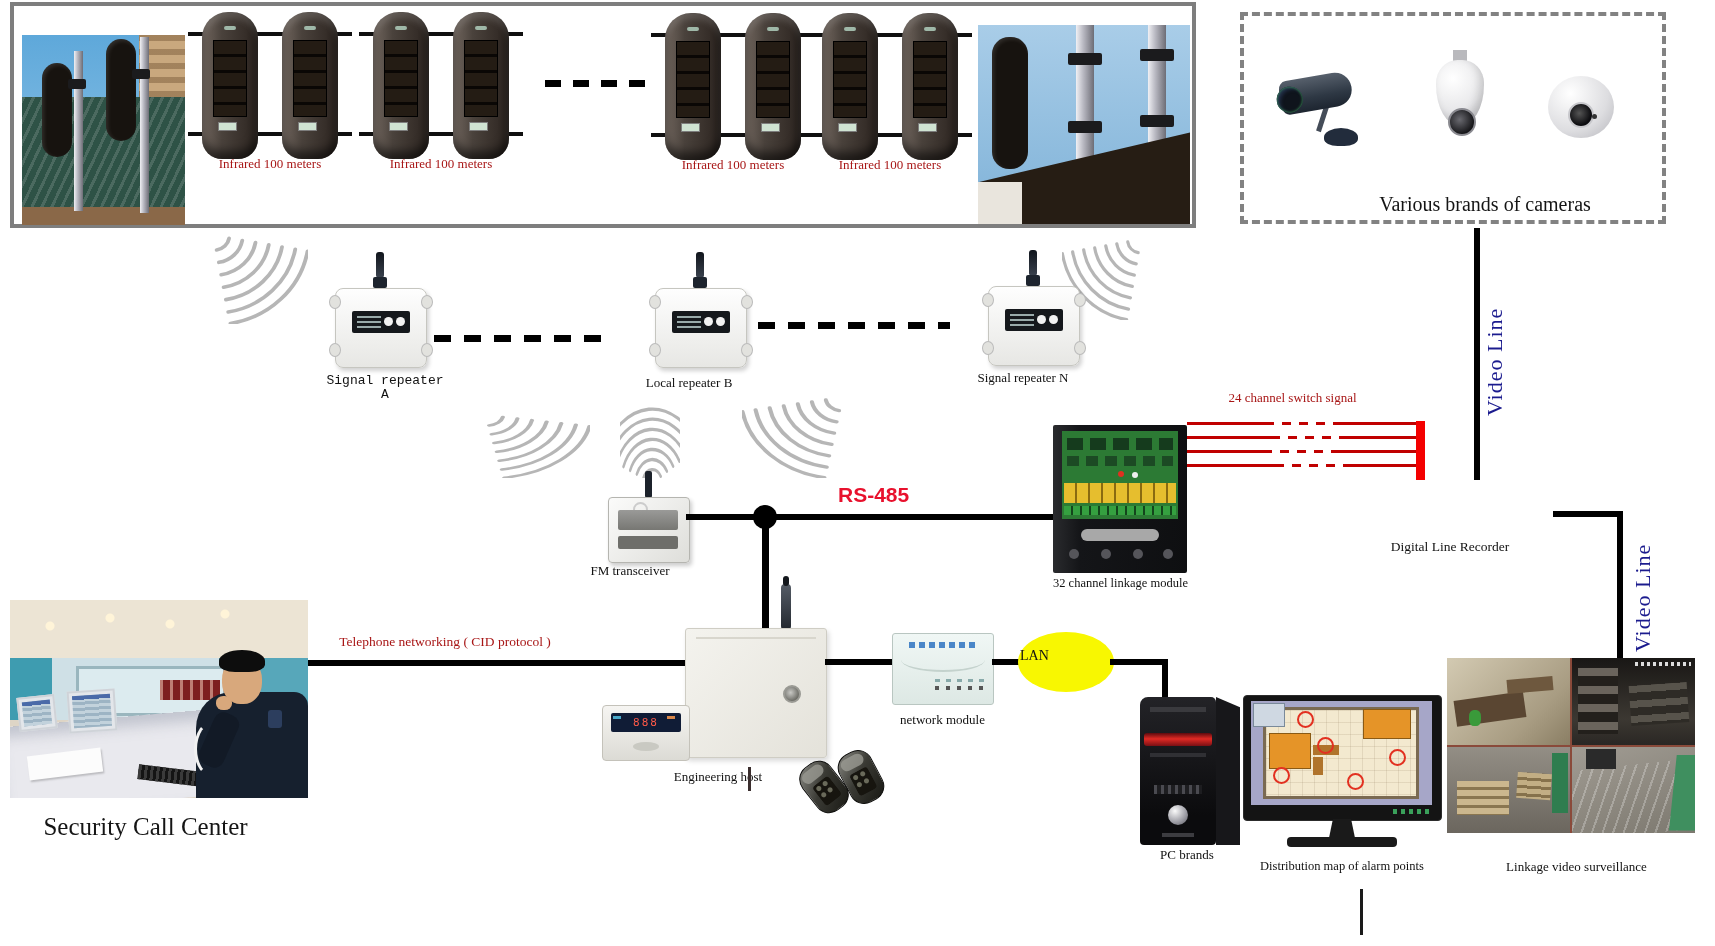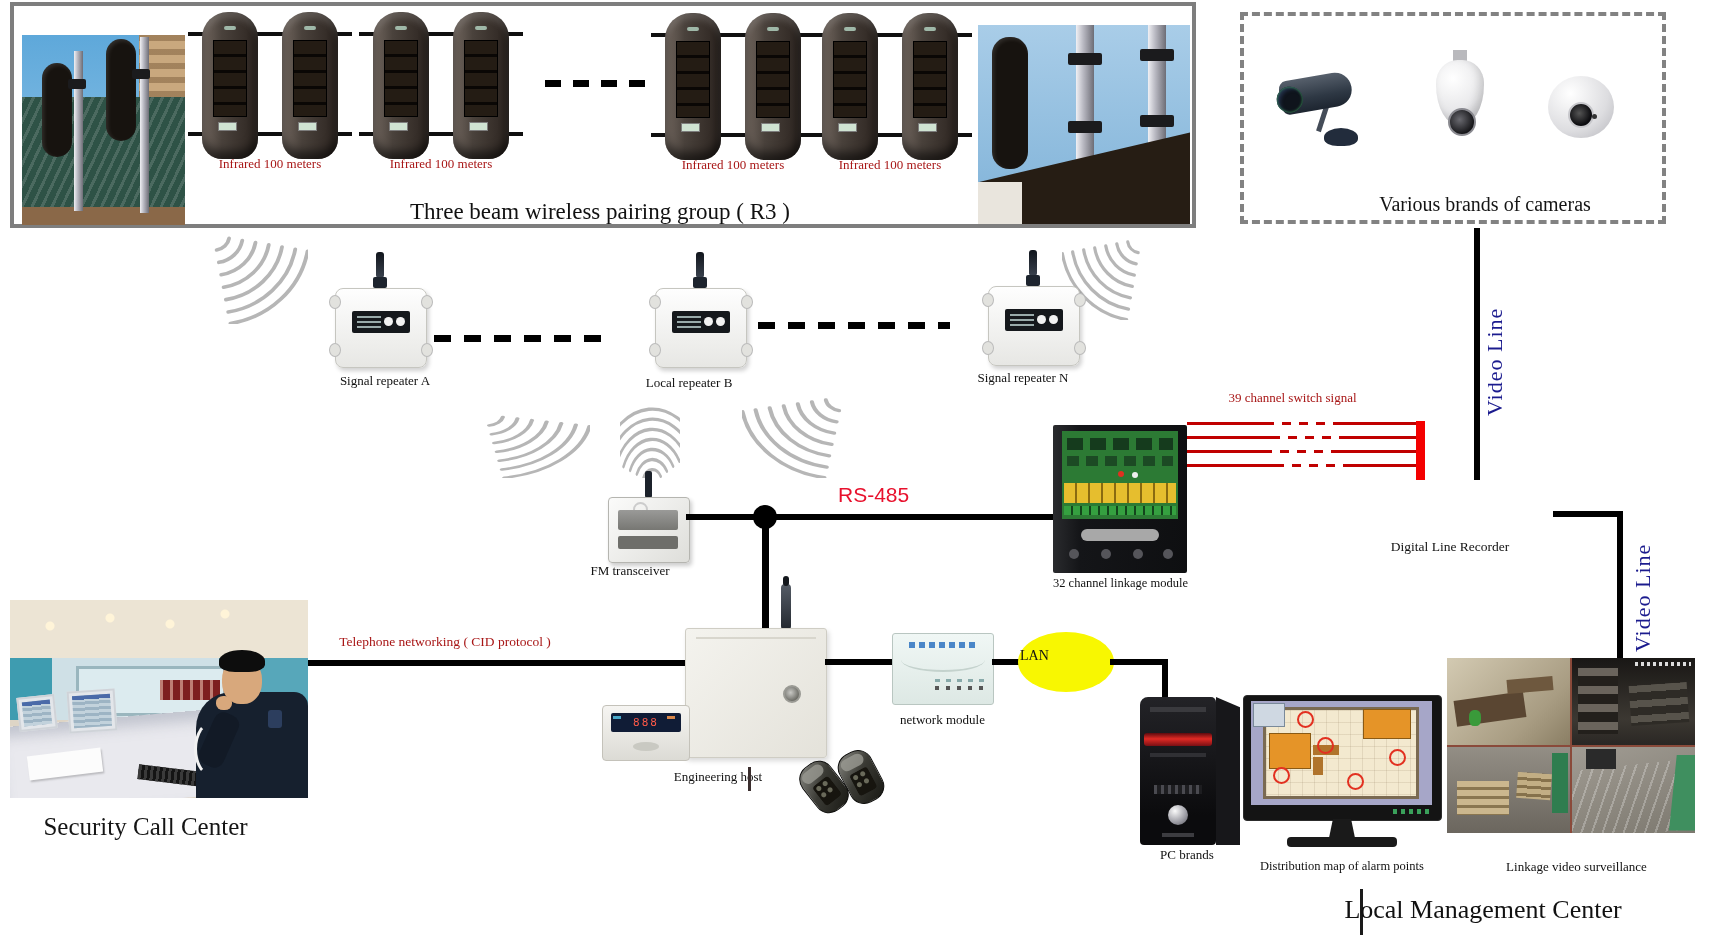--- a/index.html
+++ b/index.html
@@ -311,21 +311,20 @@
         <div class="ir-win"></div>
       </div>
   </div>
 
   <div class="lbl red" style="left:200px;top:157px;width:140px;">Infrared 100 meters</div>
   <div class="lbl red" style="left:371px;top:157px;width:140px;">Infrared 100 meters</div>
   <div class="lbl red" style="left:663px;top:158px;width:140px;">Infrared 100 meters</div>
   <div class="lbl red" style="left:820px;top:158px;width:140px;">Infrared 100 meters</div>
 
   <div class="abs box-dashes"></div>
-  <div class="abs beam-title">Three beam wireless pairing group ( R3 )</div>
 
   <div class="photo" style="left:978px;top:25px;width:212px;height:199px;">
     <div style="position:absolute;inset:0;background:linear-gradient(180deg,#a9cde8,#7fb2d8);"></div>
     <div class="pole" style="left:98px;top:0;width:18px;height:199px;"></div>
     <div class="pole" style="left:170px;top:0;width:18px;height:199px;"></div>
     <div class="clamp" style="left:90px;top:28px;width:34px;height:12px;"></div>
     <div class="clamp" style="left:162px;top:24px;width:34px;height:12px;"></div>
     <div class="clamp" style="left:90px;top:96px;width:34px;height:12px;"></div>
     <div class="clamp" style="left:162px;top:90px;width:34px;height:12px;"></div>
     <div class="capsule" style="left:14px;top:12px;width:36px;height:132px;border-radius:17px;"></div>
@@ -447,60 +446,60 @@
         <div class="rp-ear" style="left:-7px;top:54px;"></div>
       <div class="rp-ear" style="right:-7px;top:6px;"></div>
         <div class="rp-ear" style="right:-7px;top:54px;"></div>
       <div class="rp-plate">
           <div class="rp-lines"></div>
           <div class="rp-cir" style="right:5px;"></div>
           <div class="rp-cir" style="right:17px;"></div>
         </div>
     </div>
   </div>
-  <div class="lbl" style="left:320px;top:374px;width:130px;">Signal repeater A</div>
+  <div class="lbl" style="left:320px;top:374px;width:130px;font-family:Liberation Mono, monospace;">Signal repeater A</div>
   <div class="lbl" style="left:624px;top:376px;width:130px;">Local repeater B</div>
   <div class="lbl" style="left:958px;top:371px;width:130px;">Signal repeater N</div>
 
   <div class="abs" style="left:434px;top:335px;width:172px;height:7px;background:repeating-linear-gradient(90deg,#000 0 17px,transparent 17px 30px);"></div>
   <div class="abs" style="left:758px;top:322px;width:192px;height:7px;background:repeating-linear-gradient(90deg,#000 0 17px,transparent 17px 30px);"></div>
 
   <div class="abs fm">
     <div class="fm-ant"></div>
     <div class="fm-body">
         <div class="fm-ring"></div>
         <div class="fm-plate"></div>
         <div class="fm-strip"></div>
       </div>
   </div>
   <div class="lbl" style="left:565px;top:564px;width:130px;">FM transceiver</div>
 
   <div class="line" style="left:686px;top:514px;width:369px;height:6px;"></div>
   <div class="abs" style="left:753px;top:505px;width:24px;height:24px;border-radius:50%;background:#000;"></div>
   <div class="line" style="left:762px;top:517px;width:7px;height:112px;"></div>
-  <div class="abs" style="left:838px;top:483px;width:120px;font-family:'Liberation Sans',sans-serif;font-size:21px;font-weight:400;color:#e8112d;">RS-485</div>
+  <div class="abs" style="left:838px;top:483px;width:120px;font-family:'Liberation Sans',sans-serif;font-size:21px;font-weight:700;color:#e8112d;">RS-485</div>
 
   <div class="abs module32">
     <div class="m-pcb">
       <div class="m-row1"></div>
         <div class="m-row2"></div>
       <div class="m-reddot"></div>
         <div class="m-whitedot"></div>
       <div class="m-relays"></div>
         <div class="m-term"></div>
     </div>
     <div class="m-slot"></div>
     <div class="m-hole" style="left:16px;"></div>
       <div class="m-hole" style="left:48px;"></div>
     <div class="m-hole" style="left:80px;"></div>
       <div class="m-hole" style="left:110px;"></div>
   </div>
   <div class="lbl" style="left:1028px;top:577px;width:185px;font-size:12.5px;">32 channel linkage module</div>
 
-  <div class="lbl red" style="left:1200px;top:391px;width:185px;">39 channel switch signal</div>
+  <div class="lbl red" style="left:1200px;top:391px;width:185px;">24 channel switch signal</div>
   <div class="sigline" style="top:422px;">
       <div class="sigdash"></div>
     </div>
   <div class="sigline" style="top:436px;">
       <div class="sigdash" style="left:84px;"></div>
     </div>
   <div class="sigline" style="top:450px;">
       <div class="sigdash" style="left:76px;"></div>
     </div>
   <div class="sigline" style="top:464px;">
@@ -633,15 +632,14 @@
       </div>
     <div class="cc cc4">
         <div class="pav"></div>
         <div class="rmp"></div>
         <div class="dr"></div>
       </div>
   </div>
   <div class="lbl" style="left:1484px;top:860px;width:185px;">Linkage video surveillance</div>
 
   <div class="stray" style="left:1360px;top:889px;width:3px;height:46px;background:#1a1a1a;"></div>
-  <div class="lbl" style="left:1323px;top:896px;width:320px;font-size:26px;">Local Management Center</div>
 
 </div>
 
 </body></html>

